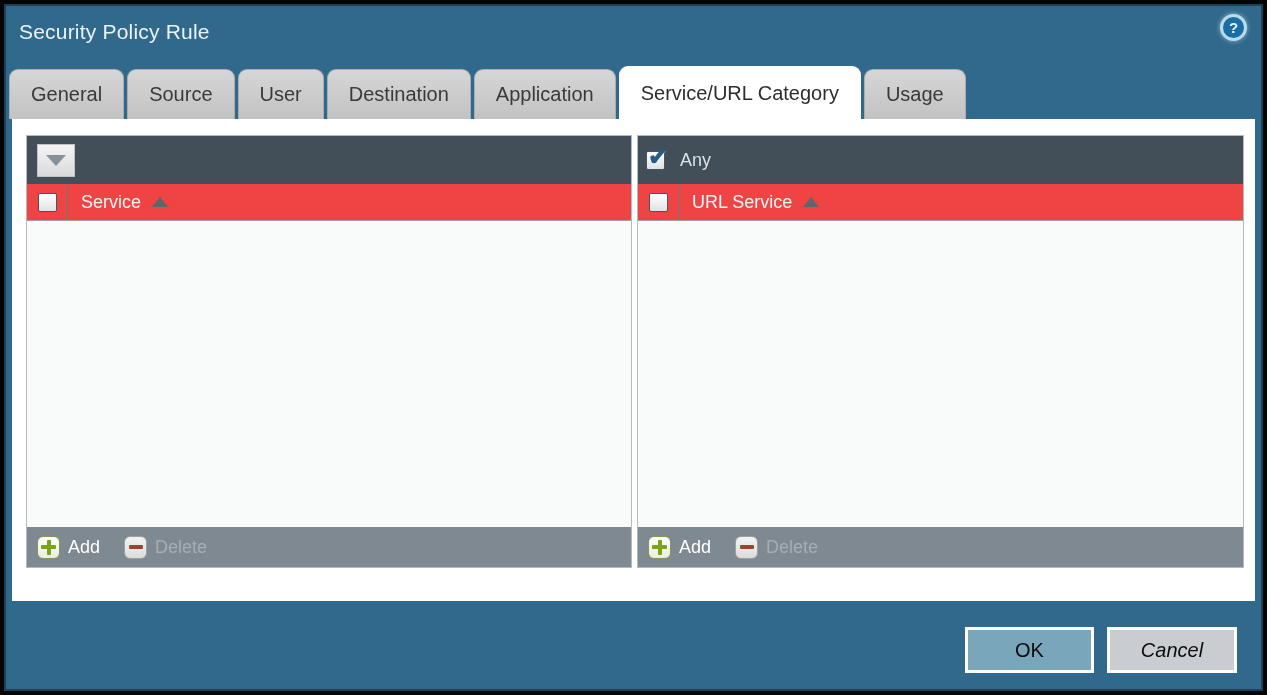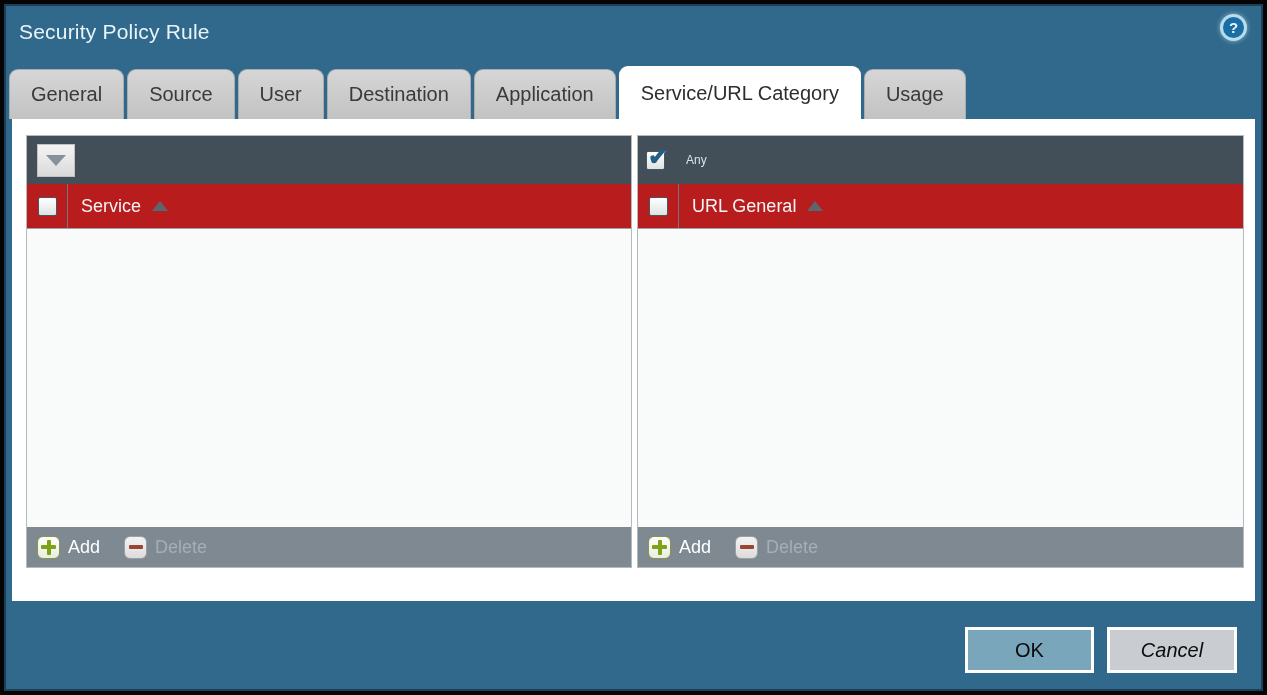--- a/index.html
+++ b/index.html
@@ -41,23 +41,23 @@
   .select-btn { width:38px; height:33px; margin-left:2px; background:linear-gradient(#f4f4f4,#dadada);
                 border:1px solid #c2c2c2; display:flex; align-items:center; justify-content:center; cursor:pointer; }
   .tri-down { width:0; height:0; border-left:10px solid transparent; border-right:10px solid transparent;
               border-top:11px solid #87919a; }
 
   .checkbox { position:relative; width:19px; height:19px; border:1px solid #4c555c; border-radius:2px;
               background:linear-gradient(#ffffff,#dfe2e3); cursor:pointer; flex:none; }
   .checkbox .check-glyph { position:absolute; left:1px; top:-9px; font-size:24px; font-weight:bold;
                            color:#235e86; text-shadow:0 1px 0 rgba(255,255,255,.4); }
 
-  .any-label { margin-left:21px; font-size:12px; color:#dbe2e6; }
+  .any-label { margin-left:15px; font-size:18px; color:#dbe2e6; }
 
-  .panel-colheader { flex:none; height:45px; background:#b91c1c; display:flex; align-items:center;
+  .panel-colheader { flex:none; height:37px; background:#ef4444; display:flex; align-items:center;
                      border-bottom:1px solid #9aa2a8;text-align:center; }
   .cb-cell { width:41px; align-self:stretch; display:flex; align-items:center; justify-content:center;
              border-right:1px solid #6e777e; flex:none; }
   .col-label { margin-left:13px; font-size:18px; color:#f2f5f6; display:flex; align-items:center; cursor:pointer; }
   .sort-up { width:0; height:0; border-left:8px solid transparent; border-right:8px solid transparent;
              border-bottom:10px solid #5c666e; margin-left:11px; }
 
   .panel-body { flex:1; background:#f9fafa; overflow:hidden; }
 
   .panel-footer { flex:none; height:40px; background:#7f8991; display:flex; align-items:center;
@@ -138,21 +138,21 @@
         <div class="checkbox">
           <span class="check-glyph">✔</span>
         </div>
         <div class="any-label">Any</div>
       </div>
       <div class="panel-colheader">
         <div class="cb-cell">
           <div class="checkbox"></div>
         </div>
         <div class="col-label">
-          <span>URL General</span>
+          <span>URL Service</span>
           <div class="sort-up"></div>
         </div>
       </div>
       <div class="panel-body"></div>
       <div class="panel-footer">
         <div class="footer-btn">
           <div class="icon-sq add-sq">
               <div class="plus"></div>
             </div>
           <span>Add</span>

